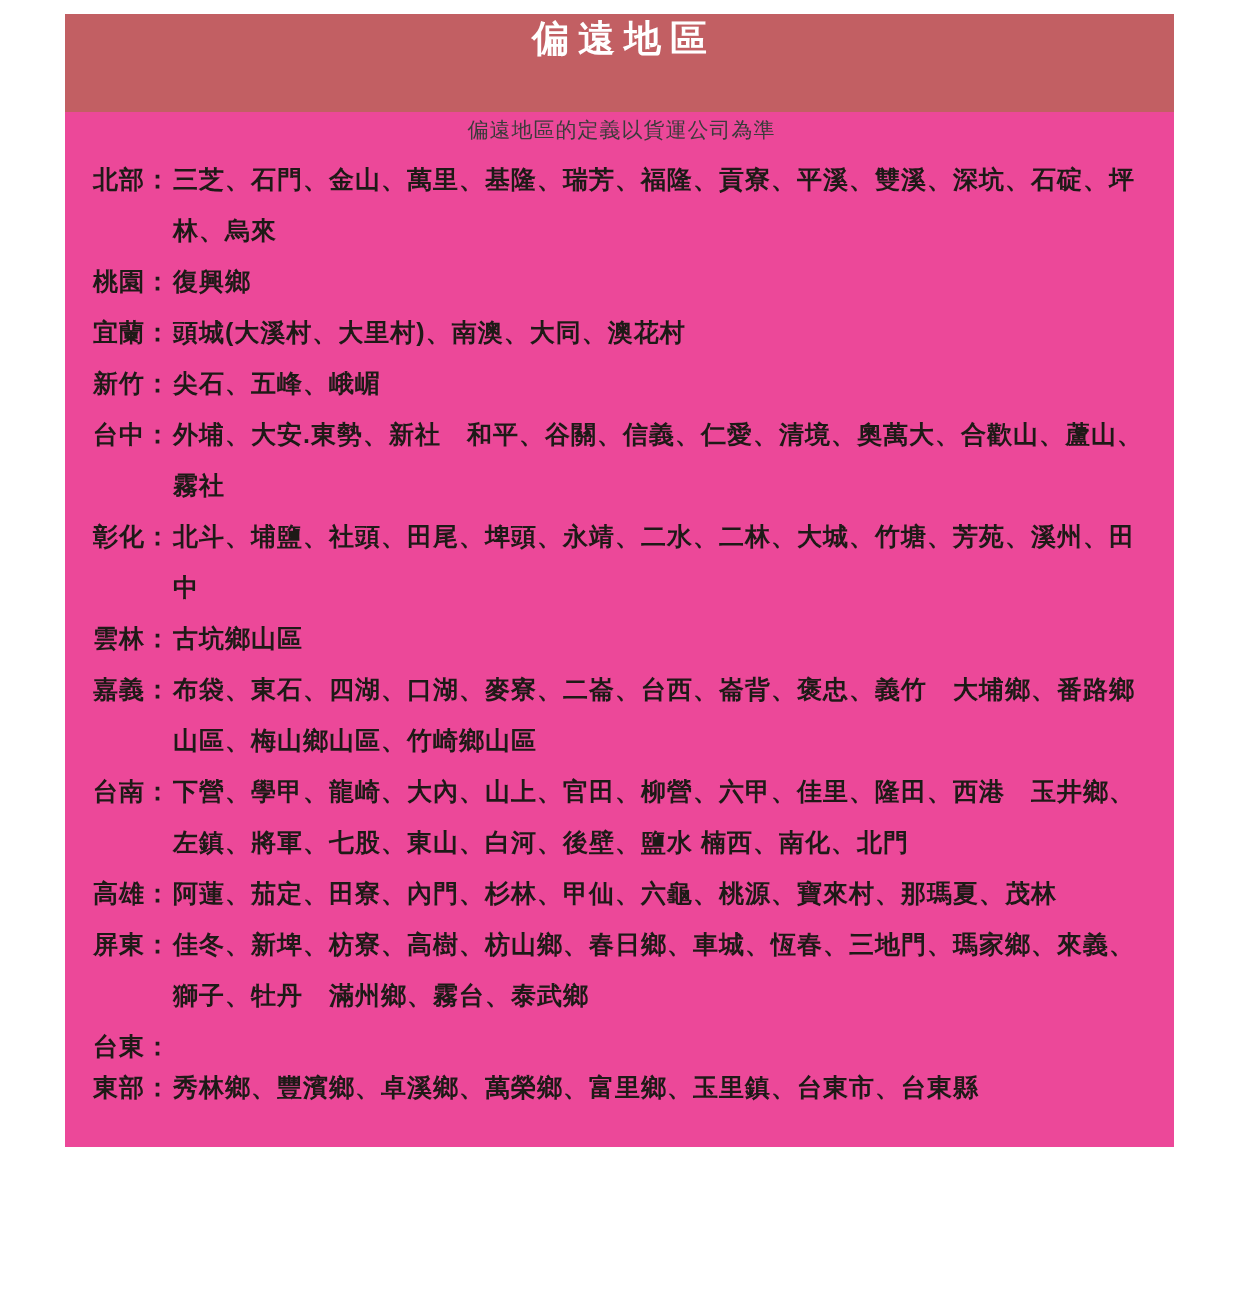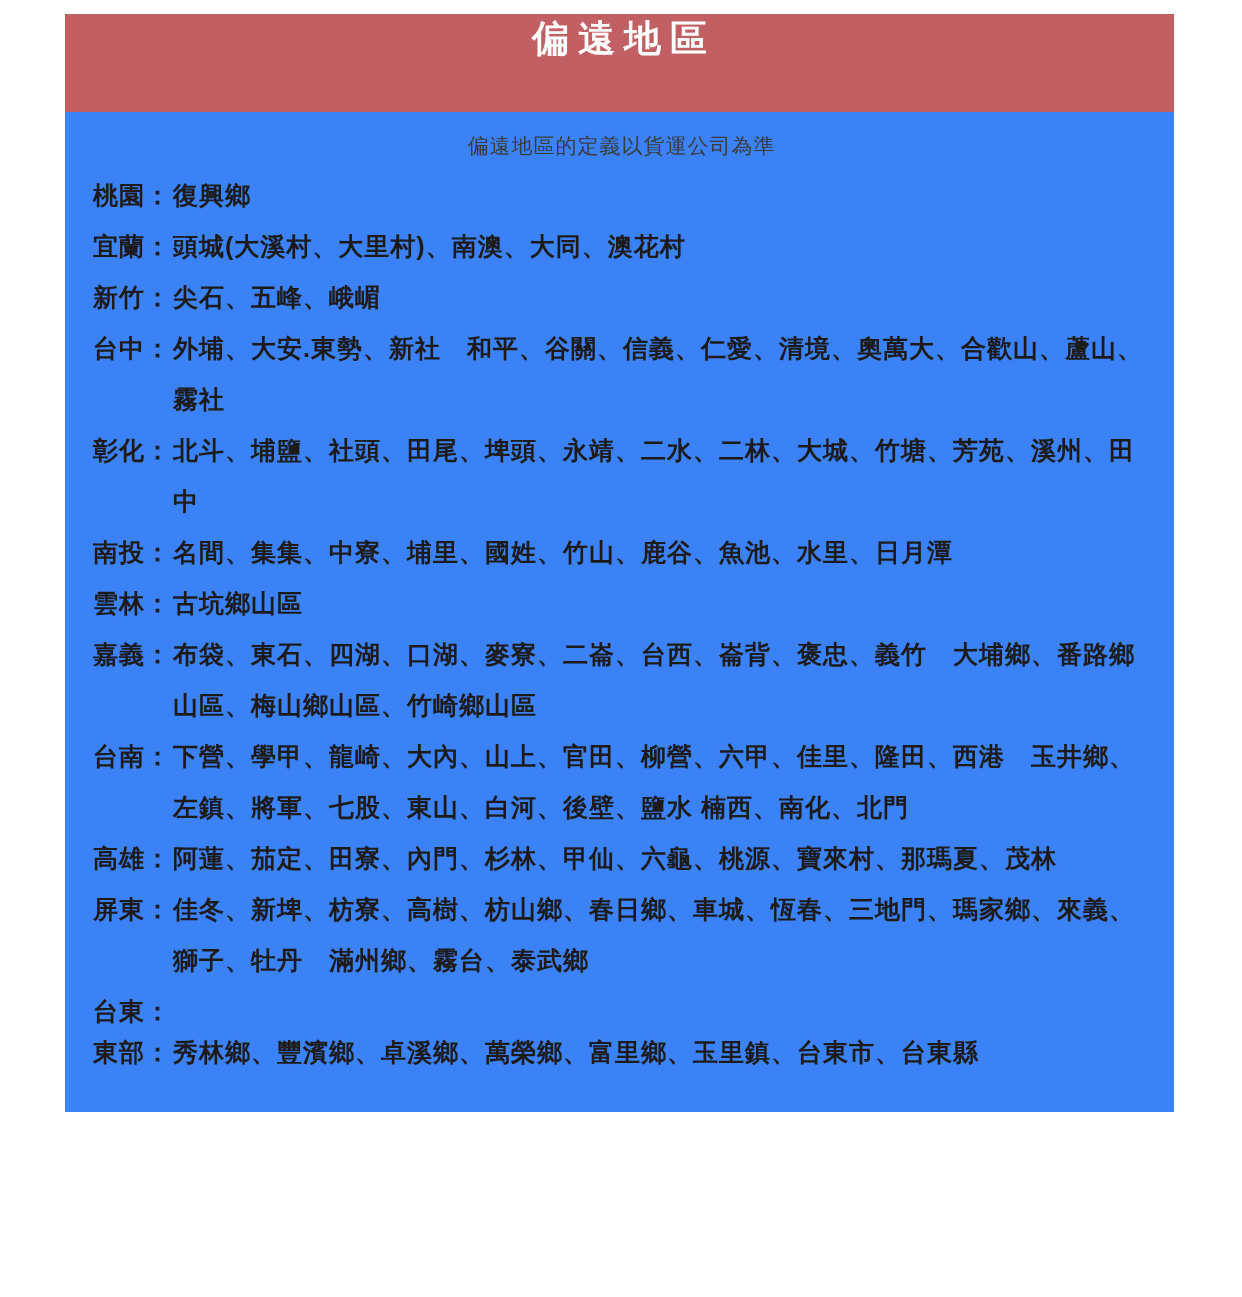--- a/index.html
+++ b/index.html
@@ -20,22 +20,22 @@
     justify-content: center;
   }
   .header-title {
     color: #ffffff;
     font-size: 37px;
     font-weight: 700;
     letter-spacing: 9px;
     padding-left: 9px; 
   }
   .content {
-    background: #3b82f6;
-    padding: 20px 24px 34px 28px;
+    background: #ec4899;
+    padding: 4px 24px 34px 28px;
   }
   .subtitle {
     text-align: center;
     color: #3b3b3b;
     font-size: 21px;
     font-weight: 400;
     letter-spacing: 1px;
     margin-bottom: 10px;
   }
   .region-list {
@@ -63,20 +63,24 @@
 </head>
 <body>
 
 <div class="sheet">
   <div class="header-bar">
     <div class="header-title">偏遠地區</div>
   </div>
   <div class="content">
     <div class="subtitle">偏遠地區的定義以貨運公司為準</div>
     <div class="region-list">
+  <div class="row">
+    <span class="region-label">北部：</span>
+    <span class="region-items">三芝、石門、金山、萬里、基隆、瑞芳、福隆、貢寮、平溪、雙溪、深坑、石碇、坪林、烏來</span>
+  </div>
 
   <div class="row">
     <span class="region-label">桃園：</span>
     <span class="region-items">復興鄉</span>
   </div>
 
   <div class="row">
     <span class="region-label">宜蘭：</span>
     <span class="region-items">頭城(大溪村、大里村)、南澳、大同、澳花村</span>
   </div>
@@ -90,24 +94,20 @@
   <div class="row">
     <span class="region-label">台中：</span>
     <span class="region-items">外埔、大安.東勢、新社　和平、谷關、信義、仁愛、清境、奧萬大、合歡山、蘆山、霧社</span>
   </div>
 
   <div class="row">
     <span class="region-label">彰化：</span>
     <span class="region-items">北斗、埔鹽、社頭、田尾、埤頭、永靖、二水、二林、大城、竹塘、芳苑、溪州、田中</span>
   </div>
 
-  <div class="row">
-    <span class="region-label">南投：</span>
-    <span class="region-items">名間、集集、中寮、埔里、國姓、竹山、鹿谷、魚池、水里、日月潭</span>
-  </div>
 
   <div class="row">
     <span class="region-label">雲林：</span>
     <span class="region-items">古坑鄉山區</span>
   </div>
 
   <div class="row">
     <span class="region-label">嘉義：</span>
     <span class="region-items">布袋、東石、四湖、口湖、麥寮、二崙、台西、崙背、褒忠、義竹　大埔鄉、番路鄉山區、梅山鄉山區、竹崎鄉山區</span>
   </div>

